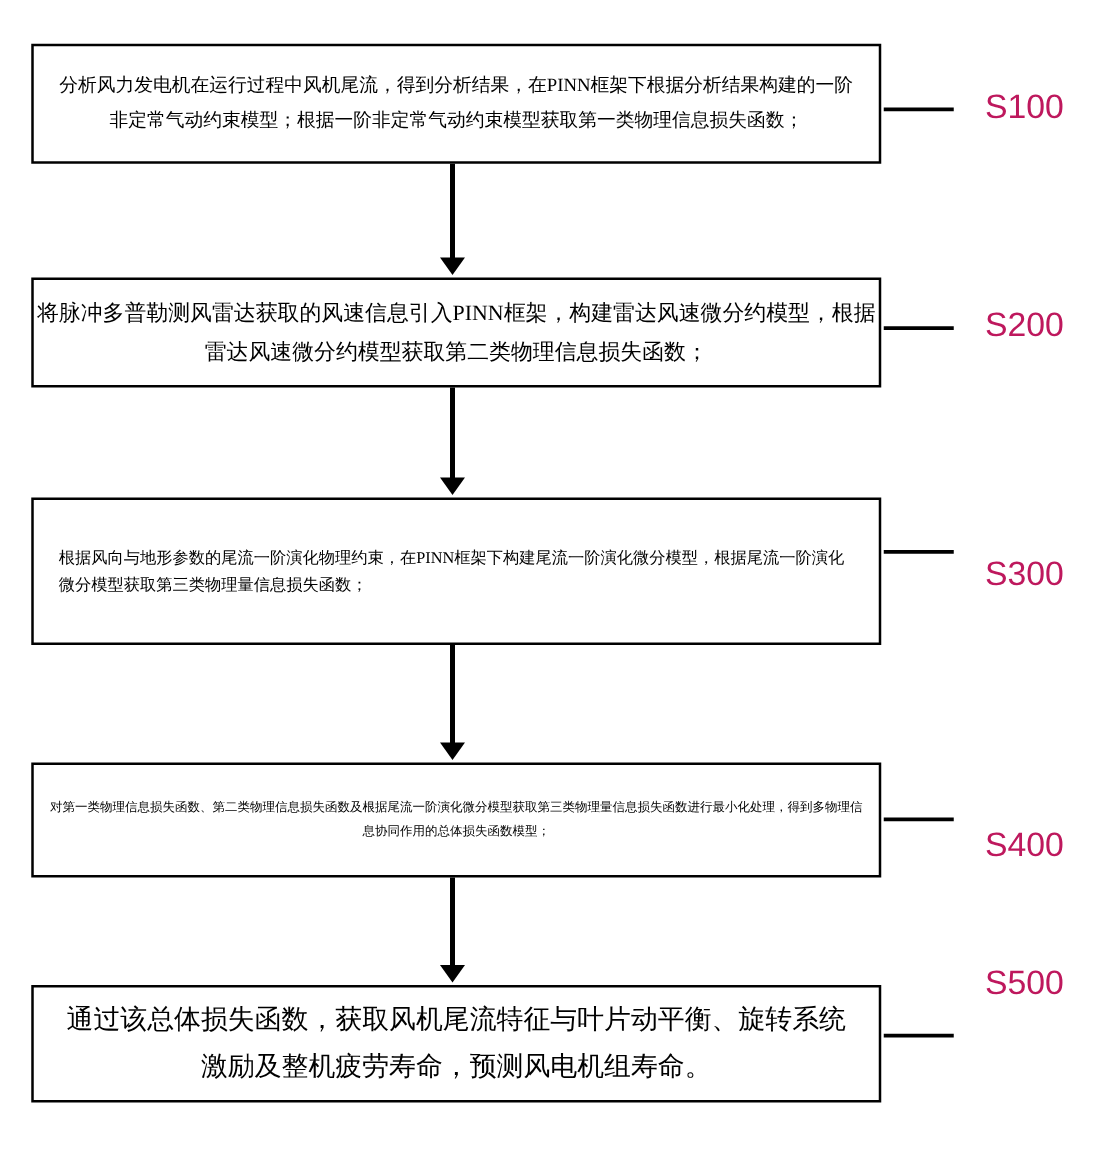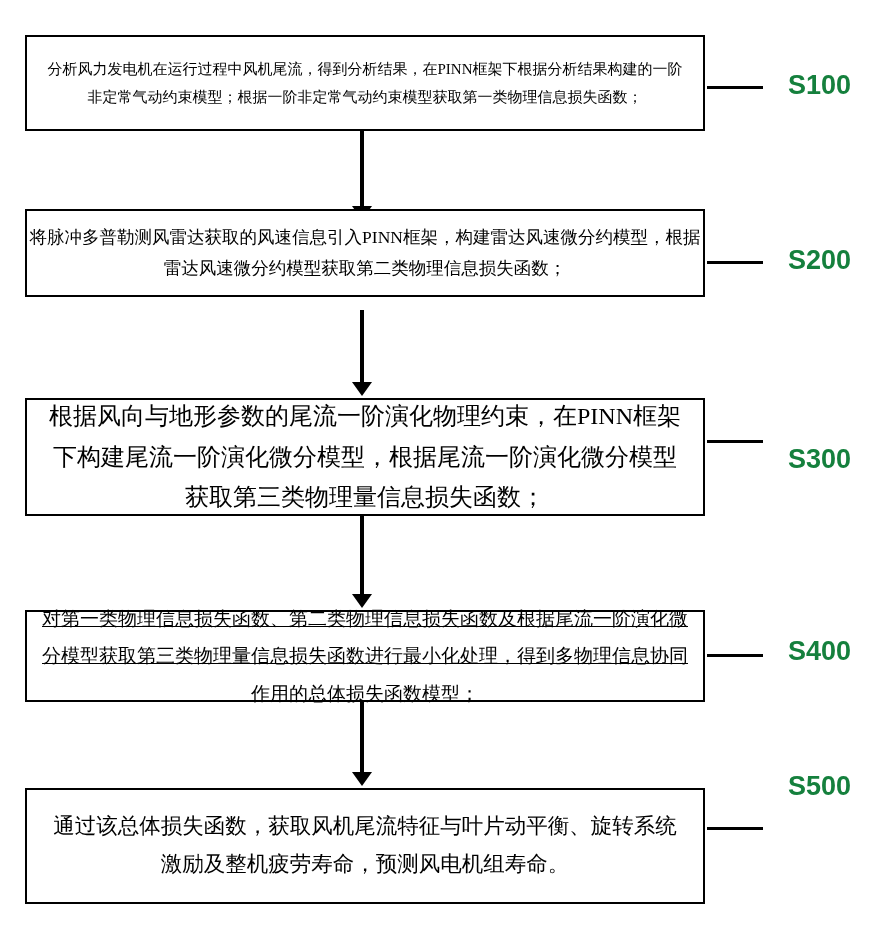--- a/index.html
+++ b/index.html
@@ -28,27 +28,27 @@
     justify-content: center;
   }
   .step-text {
     margin: 0;
     color: #000000;
     font-family: "Liberation Serif", "DejaVu Serif", serif;
   }
   
   .box-0 { top: 35px;  height: 96px;  padding: 6px 16px; }
   .box-0 .step-text { font-size: 15px; line-height: 1.9; text-align: center; }
-  .box-1 { top: 209px; height: 88px;  padding: 6px 1px; justify-content: flex-end; }
+  .box-1 { top: 222px; height: 88px;  padding: 6px 1px; justify-content: flex-end; }
   .box-1 .step-text { font-size: 17.5px; line-height: 1.75; text-align: center; }
   .box-2 { top: 398px; height: 118px; padding: 6px 20px; }
-  .box-2 .step-text { font-size: 24px; line-height: 1.7; text-align: center; }
+  .box-2 .step-text { font-size: 13px; line-height: 1.7; text-align: left; }
   .box-3 { top: 610px; height: 92px;  padding: 6px 12px; }
-  .box-3 .step-text { font-size: 19px; line-height: 1.95; text-align: center; text-decoration: underline; }
-  .box-4 { top: 788px; height: 116px; padding: 6px 20px; }
+  .box-3 .step-text { font-size: 10px; line-height: 1.95; text-align: center; }
+  .box-4 { top: 788px; height: 94px; padding: 6px 20px; }
   .box-4 .step-text { font-size: 21.5px; line-height: 1.75; text-align: center; }
 
   .arrow {
     position: absolute;
     left: 351px;
     width: 22px;
   }
   .arrow-0 { top: 131px; height: 89px; }
   .arrow-1 { top: 310px; height: 86px; }
   .arrow-2 { top: 516px; height: 92px; }
@@ -83,28 +83,27 @@
   .conn-1 { top: 261px; }
   .conn-2 { top: 440px; }
   .conn-3 { top: 654px; }
   .conn-4 { top: 827px; }
 
   .step-label {
     position: absolute;
     left: 788px;
     font-size: 27px;
     font-family: "Liberation Sans", sans-serif;
-    color: #15803d;
+    color: #be185d;
     white-space: nowrap;
-    font-weight: bold;
   }
   .label-0 { top: 70px; }
   .label-1 { top: 245px; }
   .label-2 { top: 444px; }
-  .label-3 { top: 636px; }
+  .label-3 { top: 661px; }
   .label-4 { top: 771px; }
 </style>
 </head>
 <body>
 
 <div class="canvas">
 
   <div class="step-box box-0">
     <p class="step-text">分析风力发电机在运行过程中风机尾流，得到分析结果，在PINN框架下根据分析结果构建的一阶非定常气动约束模型；根据一阶非定常气动约束模型获取第一类物理信息损失函数；</p>
   </div>

